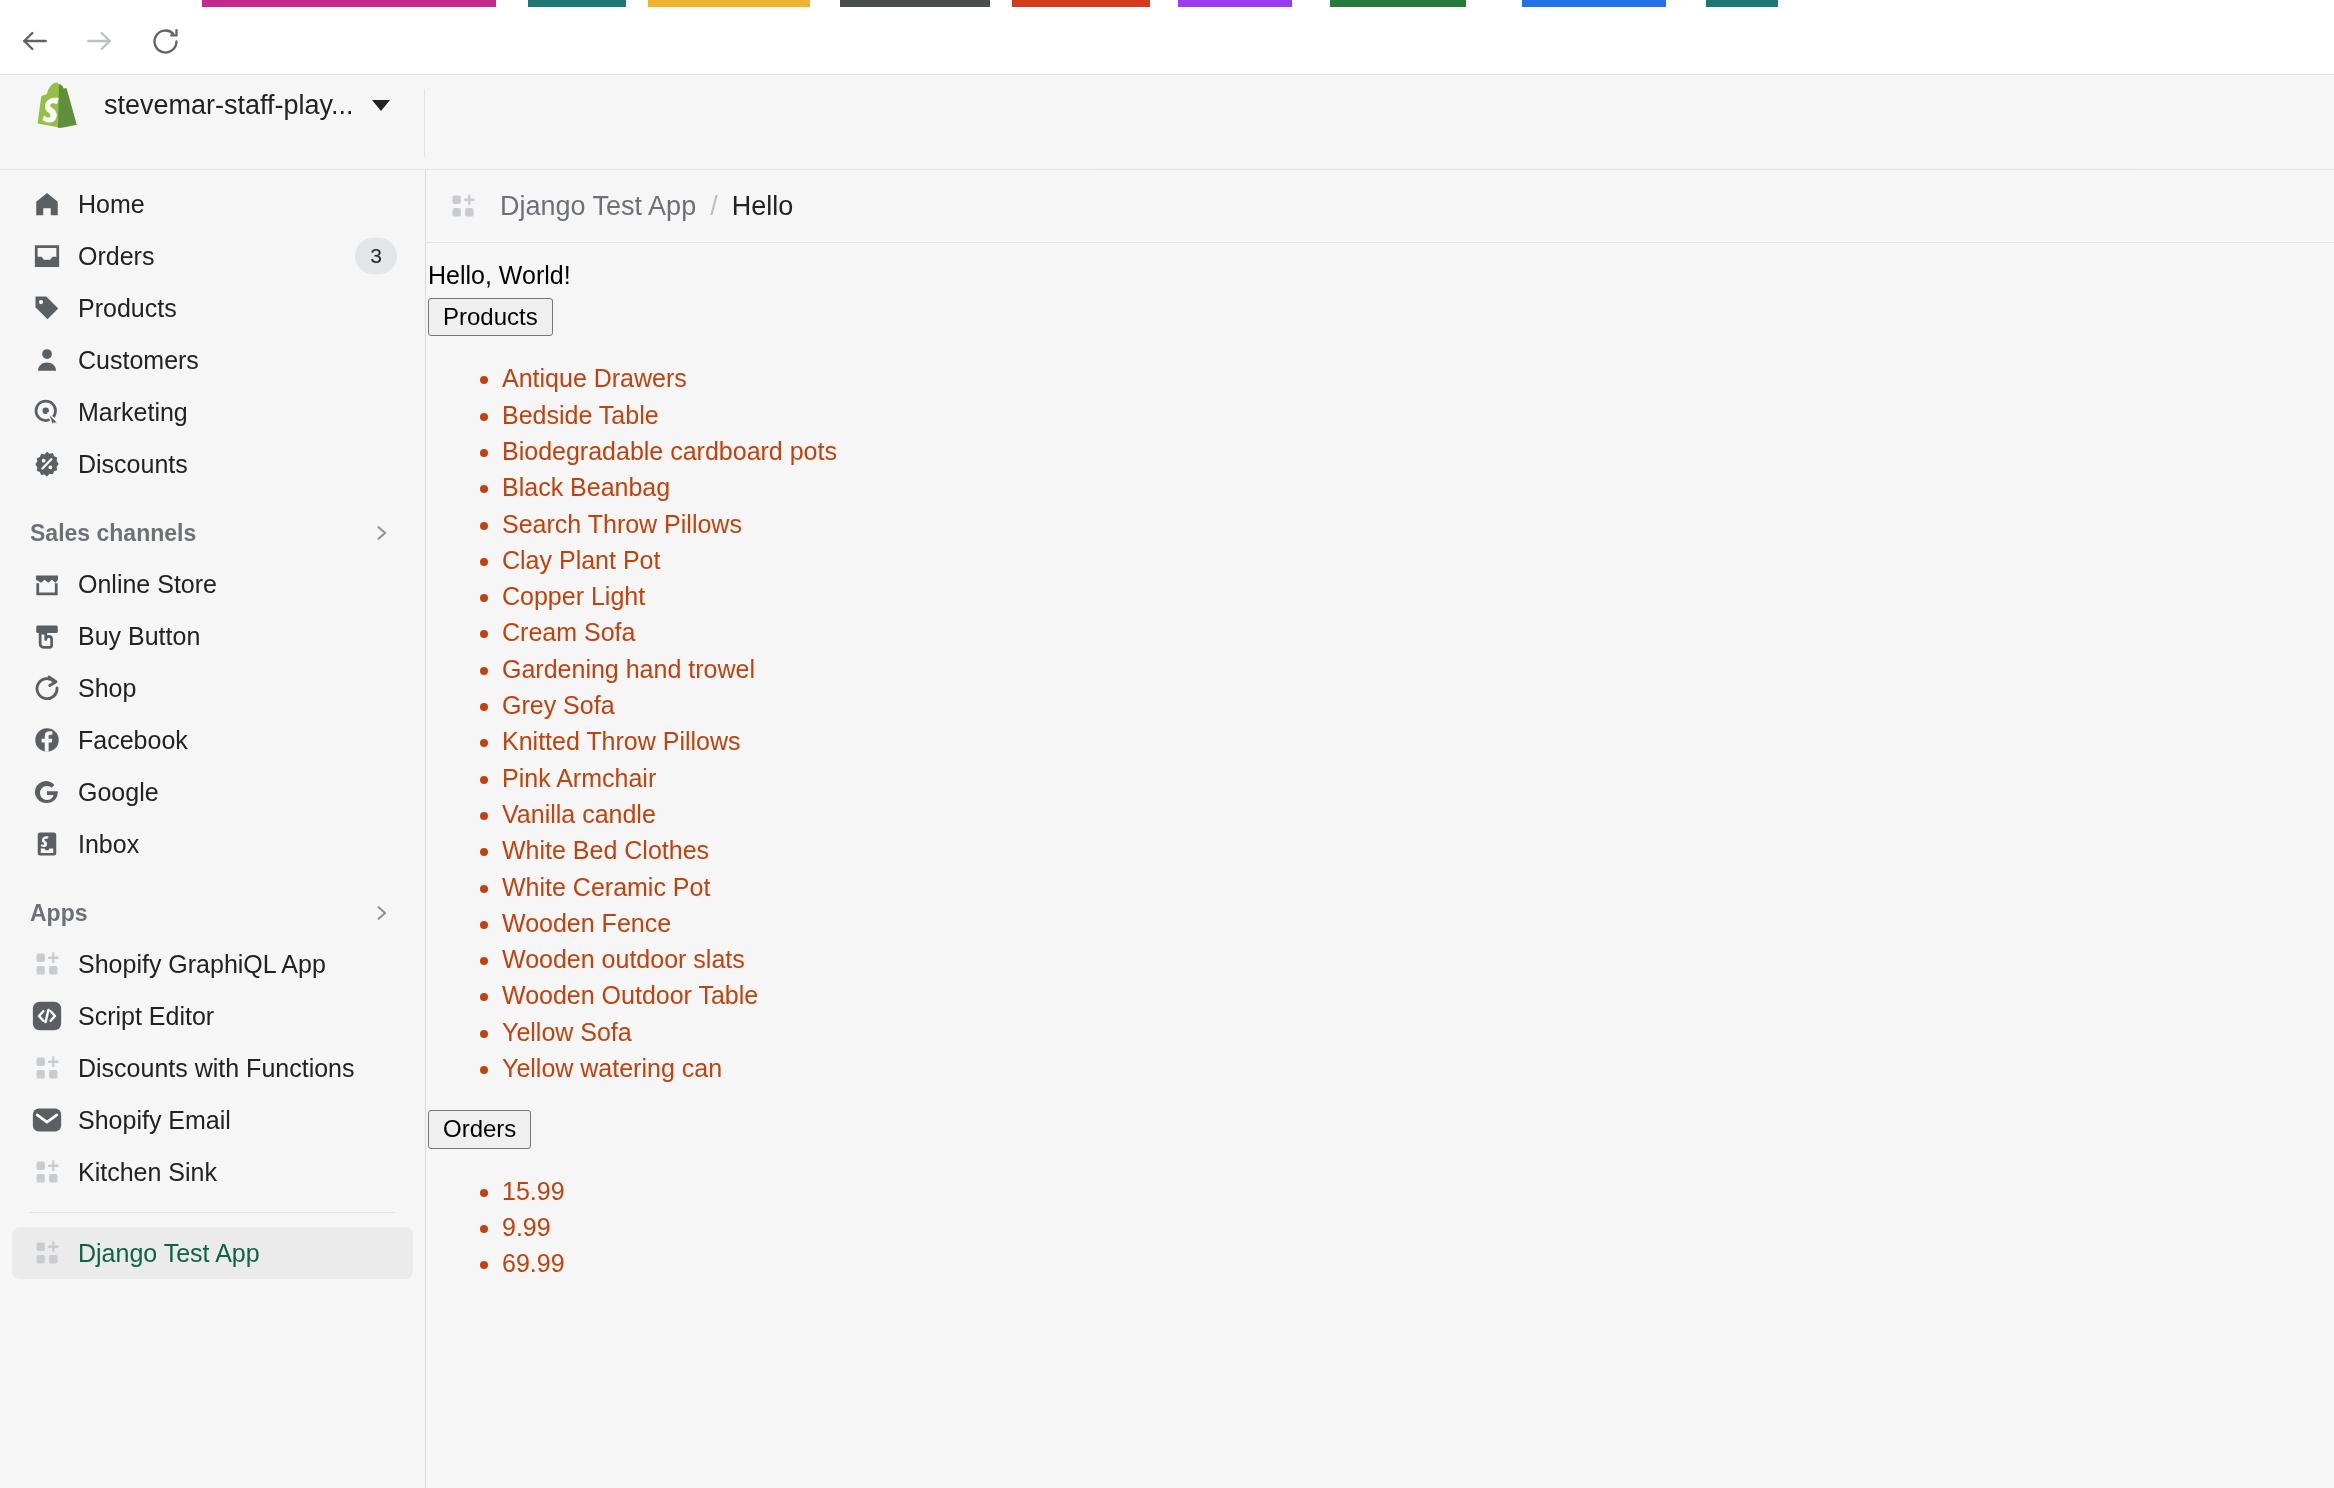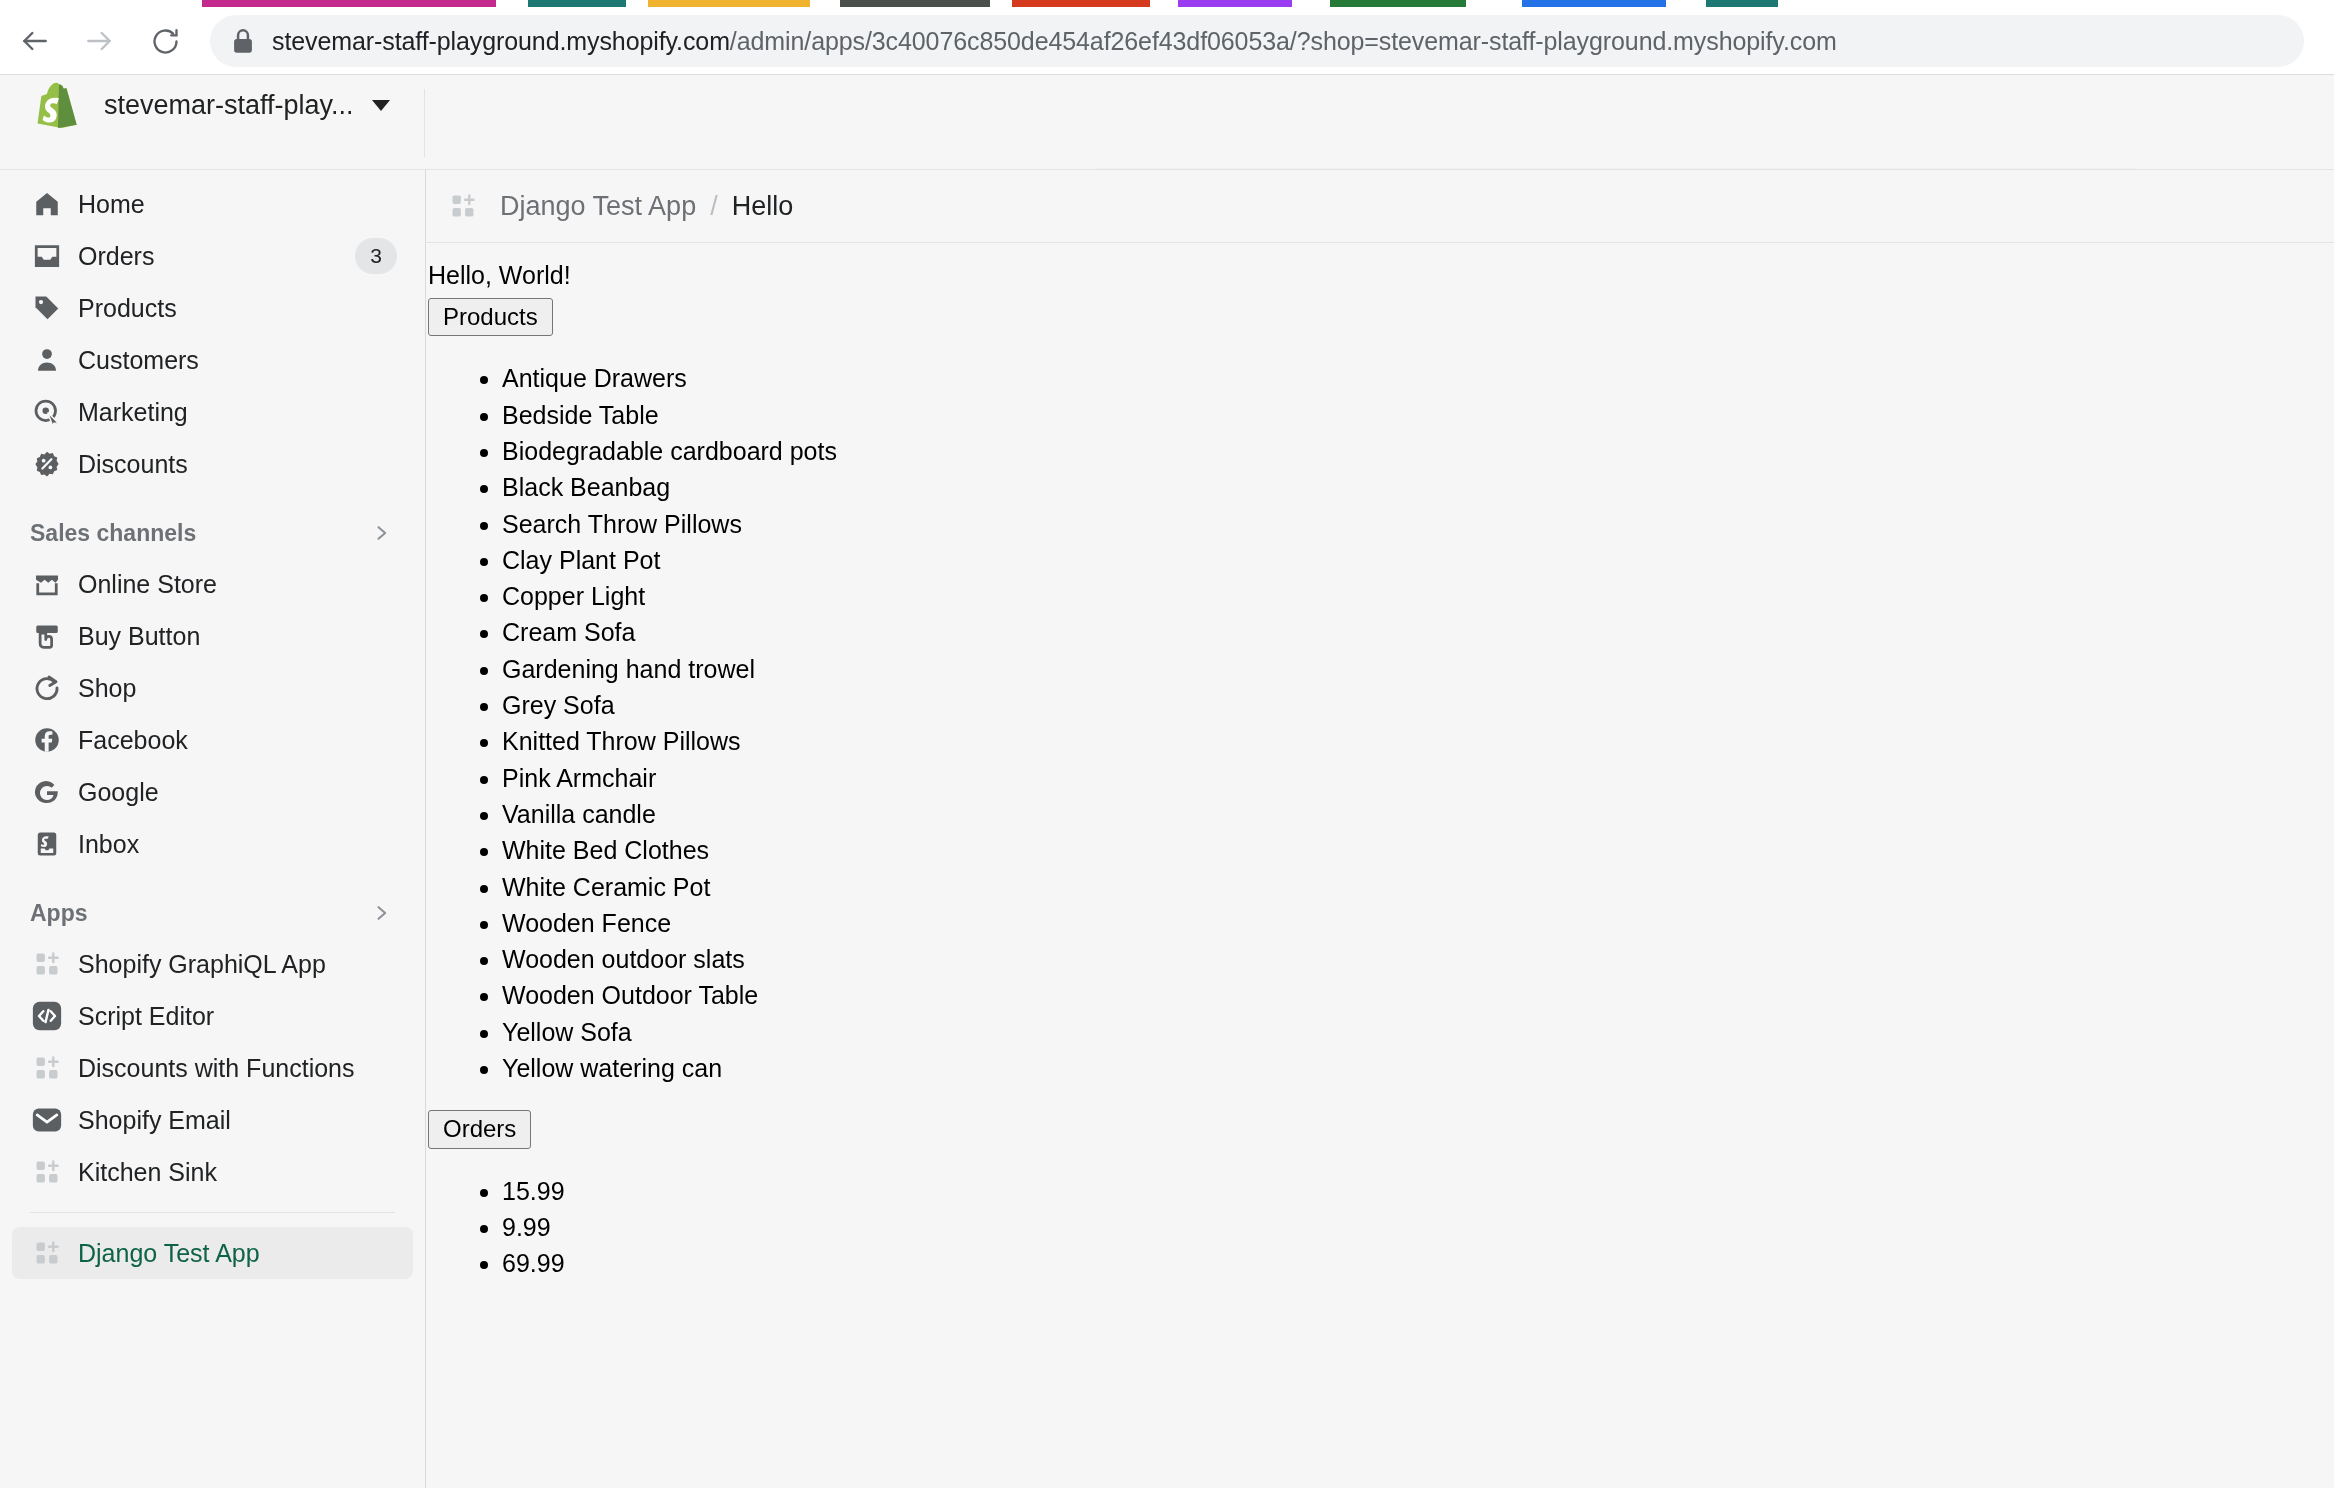--- a/index.html
+++ b/index.html
@@ -231,21 +231,21 @@
     display: inline-block;
   }
   ul.plain-list {
     margin: 24px 0 24px 0;
     padding-left: 76px;
     list-style: disc;
   }
   ul.plain-list li {
     font-family: "Liberation Sans", sans-serif;
     font-size: 25px;
-    color: #000000;
+    color: #c2410c;
     line-height: 36.3px;
   }
   ul.plain-list li::marker { font-size: 25px; }
   .btn-row { padding-left: 2px; }
 </style>
 </head>
 <body>
 
 <div class="browser-chrome">
   <div class="tab-strip" id="tab-strip">
@@ -273,29 +273,20 @@
           <polyline points="14,6 20,12 14,18"></polyline>
       </svg>
     </div>
     <div class="nav-btn" id="nav-reload-button">
       <svg width="31" height="31" viewBox="0 0 24 24" fill="none" stroke="#5f6368" stroke-width="1.8" stroke-linecap="round">
         <path d="M20.5 12a8.5 8.5 0 1 1-2.6-6.1"></path>
           <polyline points="20.5,3.2 20.5,7.2 16.4,7.2" fill="none"></polyline>
       </svg>
     </div>
 
-    <div class="omnibox">
-      <span class="lock-icon">
-        <svg width="22" height="26" viewBox="0 0 16 19">
-          <rect x="1.5" y="8" width="13" height="10" rx="2" fill="#5f6368"></rect>
-          <path d="M4.4 8 V5.3 a3.6 3.6 0 0 1 7.2 0 V8" fill="none" stroke="#5f6368" stroke-width="1.8"></path>
-        </svg>
-      </span>
-      <span class="url-text"><span id="url-host">stevemar-staff-playground.myshopify.com</span><span class="url-dim" id="url-path">/admin/apps/3c40076c850de454af26ef43df06053a/?shop=stevemar-staff-playground.myshopify.com</span></span>
-    </div>
   </div>
   <div class="chrome-divider"></div>
 </div>
 
 <div class="admin">
 
   <div class="topbar">
     <div class="store-block">
       <svg class="shopify-logo" viewBox="0 0 48 54">
         <path d="M33.6 8.4c-.2-.2-.6-.2-.8-.2l-2.4.4c-.8-2.5-2.3-4.8-5-4.8h-.3C24.4 2.5 23.3 2 22.4 2c-6.7.1-9.9 8.5-10.9 12.7l-4.7 1.5c-1.4.5-1.5.5-1.7 1.9L1 47.9l27.2 5.1L45 49.3 33.6 8.4z" fill="#95bf47"></path>

